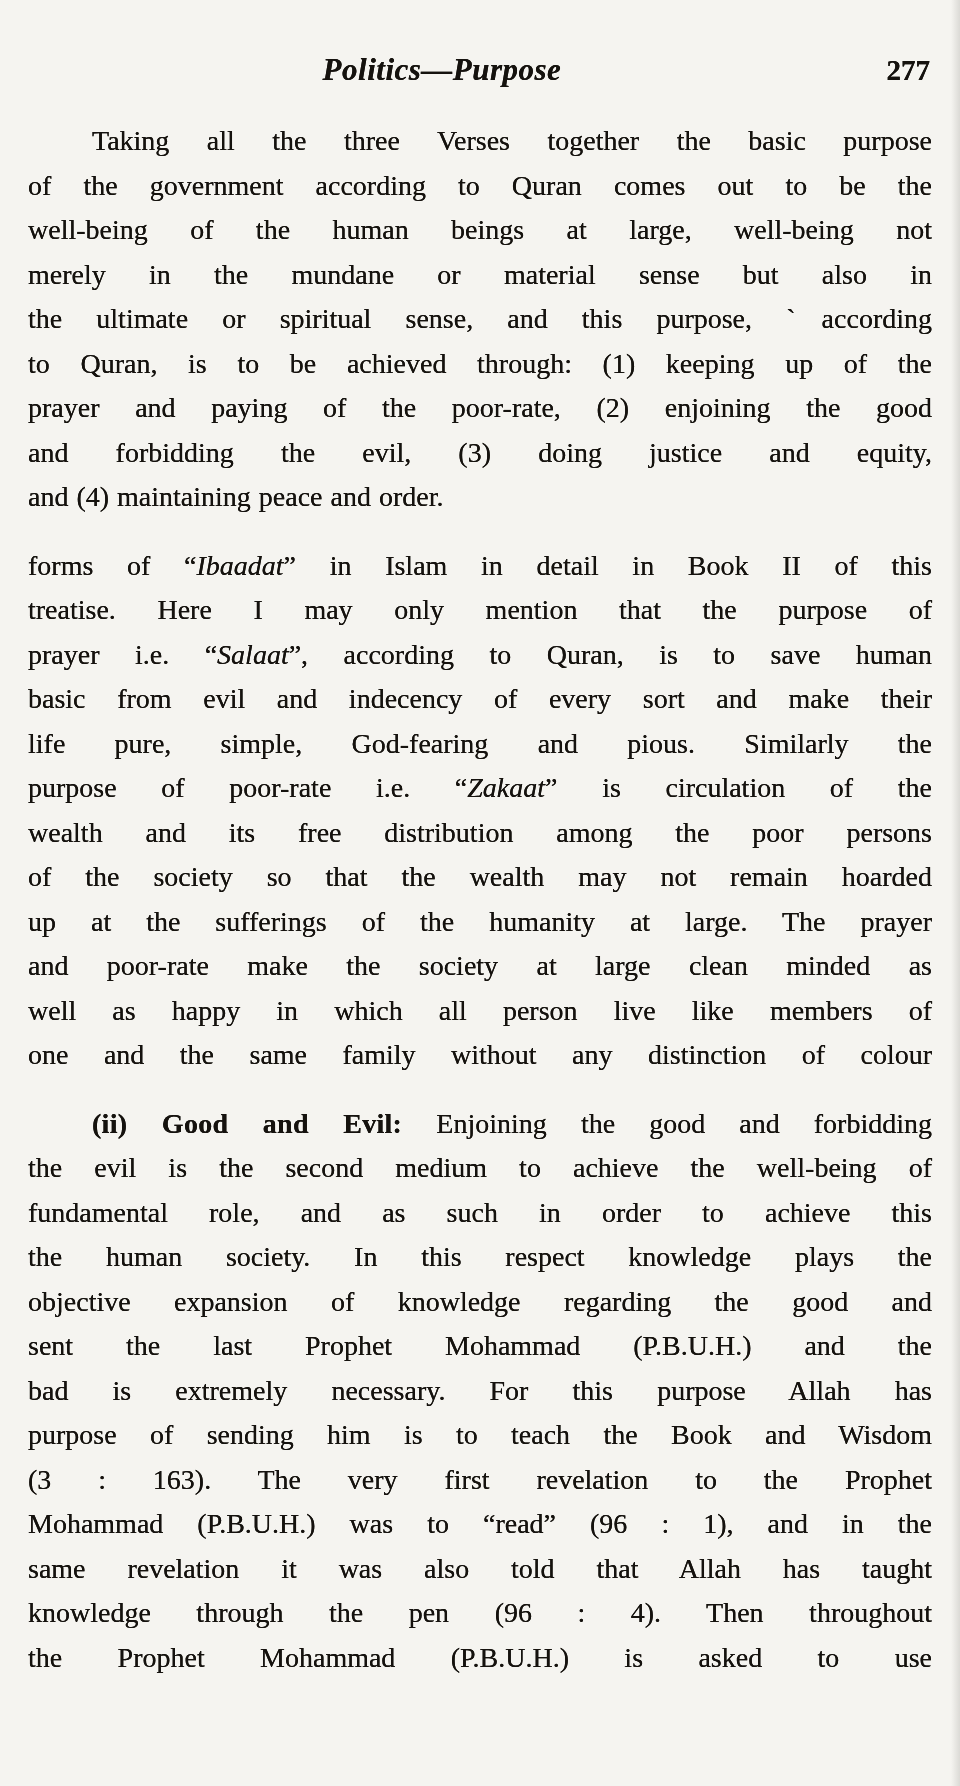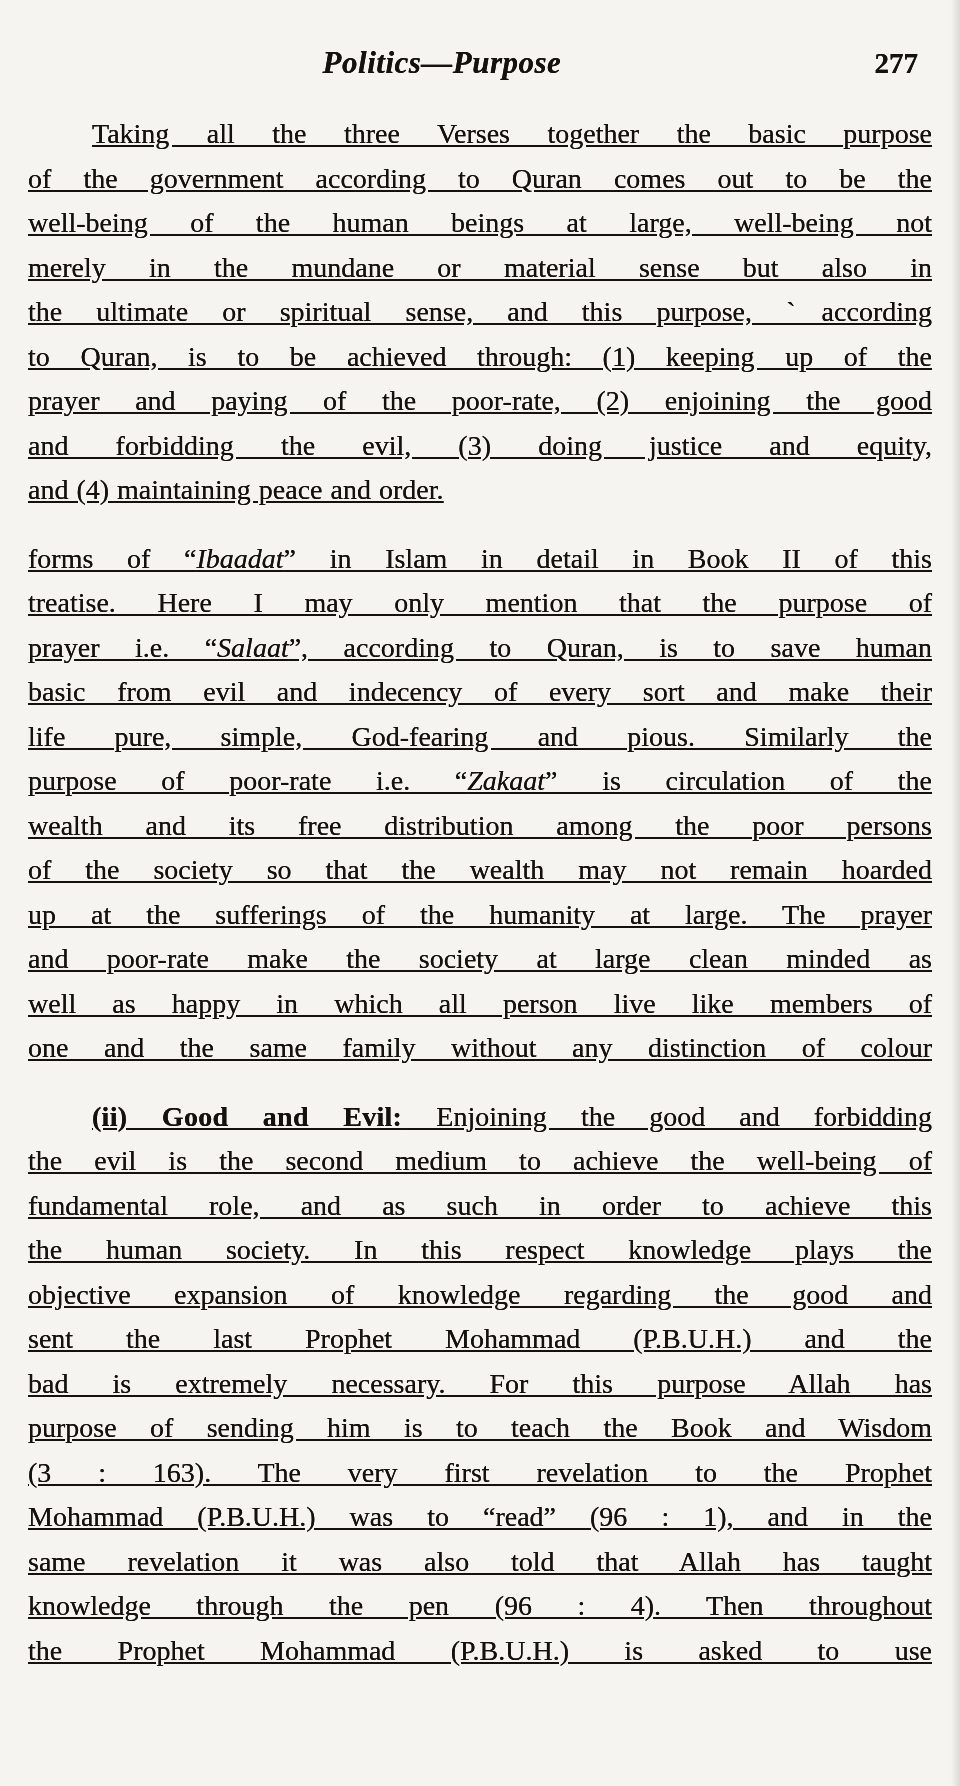--- a/index.html
+++ b/index.html
@@ -26,47 +26,46 @@
     position:absolute;
     top:0;right:0;
     width:9px;height:100%;
     background:linear-gradient(to left, rgba(60,58,52,0.14), rgba(60,58,52,0));
     pointer-events:none;
   }
   .running-header{
     position:relative;
     padding-top:40px;
     height:48px;
-    margin:4px 28px;
+    margin:11px 28px;
   }
   .running-title{
     text-align:center;
     transform:translateX(-38px);
     font-style:italic;
     font-weight:bold;
     font-size:31px;
     line-height:38px;
     letter-spacing:0.5px;
     text-shadow:0 0 0.6px currentColor;
   }
   .page-number{
     position:absolute;
     top:40px;
-    right:14px;
+    right:2px;
     font-size:29px;
     line-height:38px;
     font-weight:bold;
     text-shadow:0 0 0.5px currentColor;
   }
   .page-body{
     margin:20px 28px 0 28px;
   }
   .para{
     margin:0;
-    text-decoration:underline;
   }
   .para + .para{
     margin-top:24px;
   }
   .line{
     font-size:28px;
     line-height:44.5px;
     text-align:justify;
     text-align-last:justify;
     word-spacing:1px;

